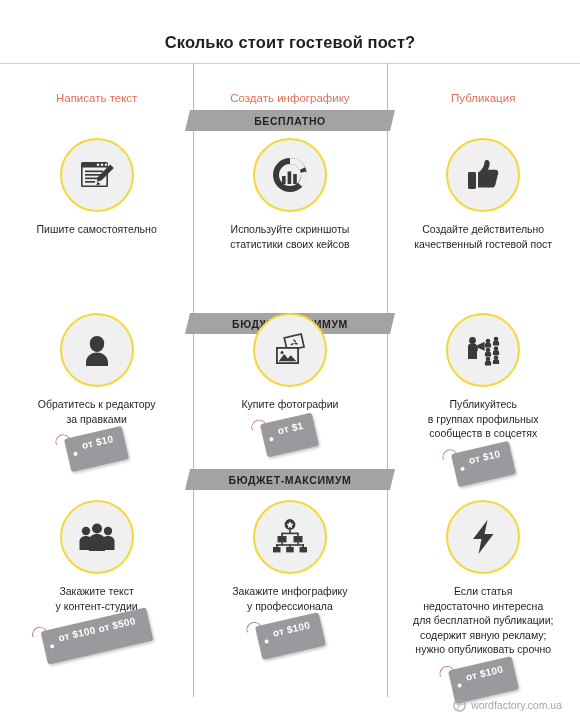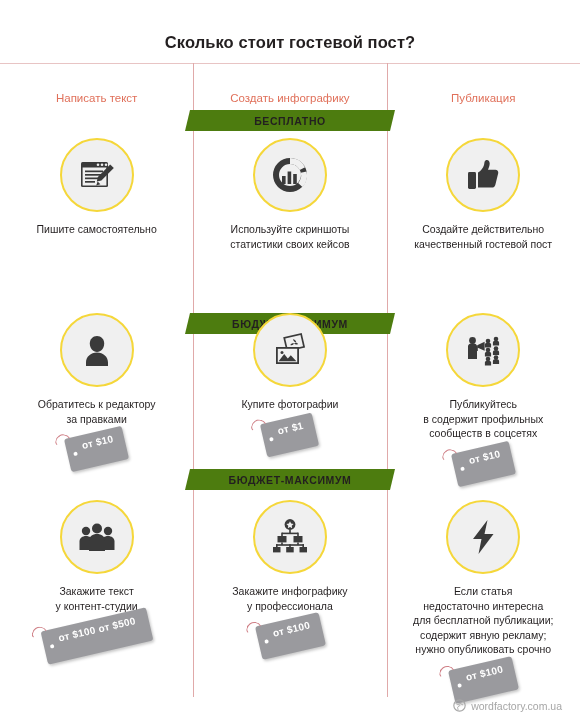--- a/index.html
+++ b/index.html
@@ -42,21 +42,21 @@
     width:193.3px;text-align:center;
     font-size:11.5px;color:#e0705a;
     font-weight:normal;
     margin-top:14px;
   }
 
   
   .banner{
     position:absolute;left:50%;transform:translateX(-50%);
     width:210px;height:21px;
-    background:#4d7c0f;
+    background:#a3a3a3;
     color:#231f20;
     font-size:10.5px;font-weight:bold;letter-spacing:.6px;
     display:flex;align-items:center;justify-content:center;
     clip-path:polygon(5px 0, 100% 0, calc(100% - 5px) 100%, 0 100%);
   }
   .banner-1{top:110px;}
   .banner-2{top:277px;margin-top:36px;}
   .banner-3{top:469px;}
 
   
@@ -126,21 +126,21 @@
     border-radius:50% 50% 50% 50%/60% 60% 40% 40%;
     border-right-color:transparent;
     border-bottom-color:transparent;
     transform:rotate(25deg);
   }
   .tag.long{padding-right:13px;}
 
   
   .watermark{
     position:absolute;right:18px;bottom:14px;
-    display:flex;align-items:center;gap:5px;
+    display:flex;align-items:flex-start;gap:5px;
     color:#a6a6a6;font-size:10.5px;
   }
   .watermark svg{display:block;}
 </style>
 </head>
 <body>
 
 <div class="page-title">Сколько стоит гостевой пост?</div>
 
 <div class="top-rule"></div>
@@ -274,21 +274,21 @@
               <path d="M29.9 21.9c0-1.1 1.4-2 3.1-2s3.1.9 3.1 2v3.2h-6.2z"></path>
             <circle cx="25" cy="29" r="2.3"></circle>
               <path d="M21.9 32.4c0-1.1 1.4-2 3.1-2s3.1.9 3.1 2v3.2h-6.2z"></path>
             <circle cx="33" cy="27.5" r="2.3"></circle>
               <path d="M29.9 30.9c0-1.1 1.4-2 3.1-2s3.1.9 3.1 2v3.2h-6.2z"></path>
           </g>
         </g>
       </svg>
     </div>
     <div class="caption">Публикуйтесь
-в содержит профильных
+в группах профильных
 сообществ в соцсетях</div>
     <div class="tag-wrap">
       <span class="tag">от $10</span>
     </div>
   </div>
 
 </div>
 
 <div class="banner banner-3">БЮДЖЕТ-МАКСИМУМ</div>
 

